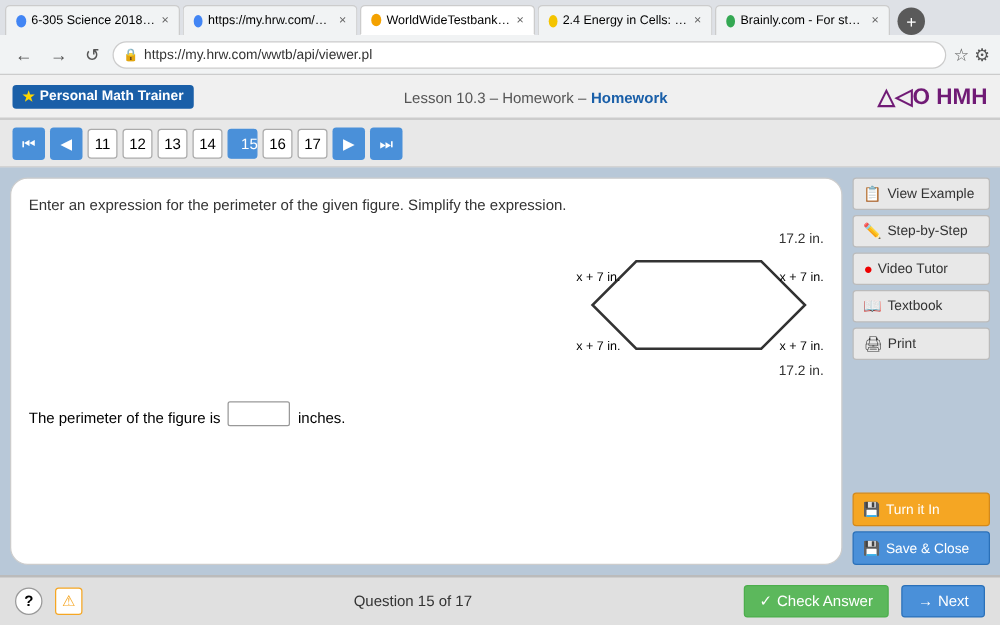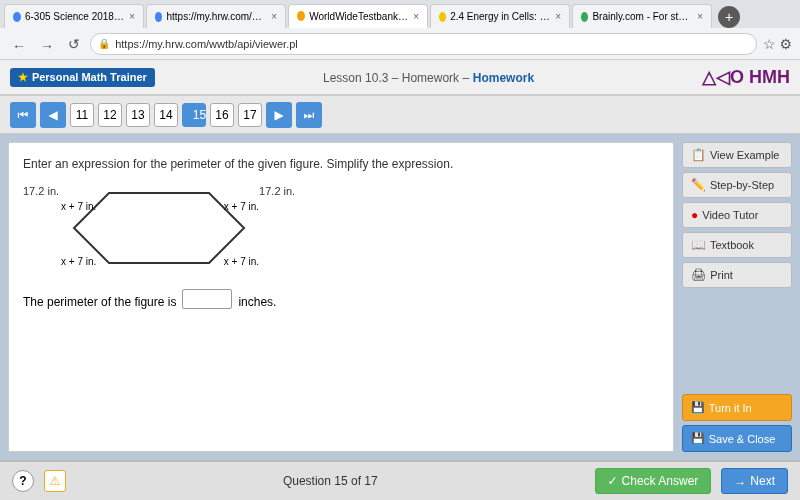--- a/index.html
+++ b/index.html
@@ -130,21 +130,21 @@
       background: #b8c8d8;
       padding: 8px;
       gap: 8px;
     }
 
     .content-panel {
       background: #fff;
       border: 1px solid #ccc;
       flex: 1;
       padding: 14px;
-      border-radius: 2px;
+      border-radius: 14px;
       min-height: 0;
     }
 
     .side-panel {
       width: 110px;
       display: flex;
       flex-direction: column;
       gap: 4px;
     }
 
@@ -187,22 +187,22 @@
       align-items: center;
       gap: 4px;
     }
 
     
     .question-text { font-size: 12px; color: #333; margin-bottom: 12px; }
 
     
     .figure-area {
       display: flex;
-      flex-direction: row;
-      align-items: flex-start;
+      flex-direction: column;
+      align-items: flex-end;
       margin: 10px 0 16px 0;
     }
     .figure-label { font-size: 11px; color: #333; margin: 2px 0; }
 
     .answer-row {
       display: flex;
       align-items: flex-end;
       gap: 6px;
       font-size: 12px;
       margin-top: 10px;

